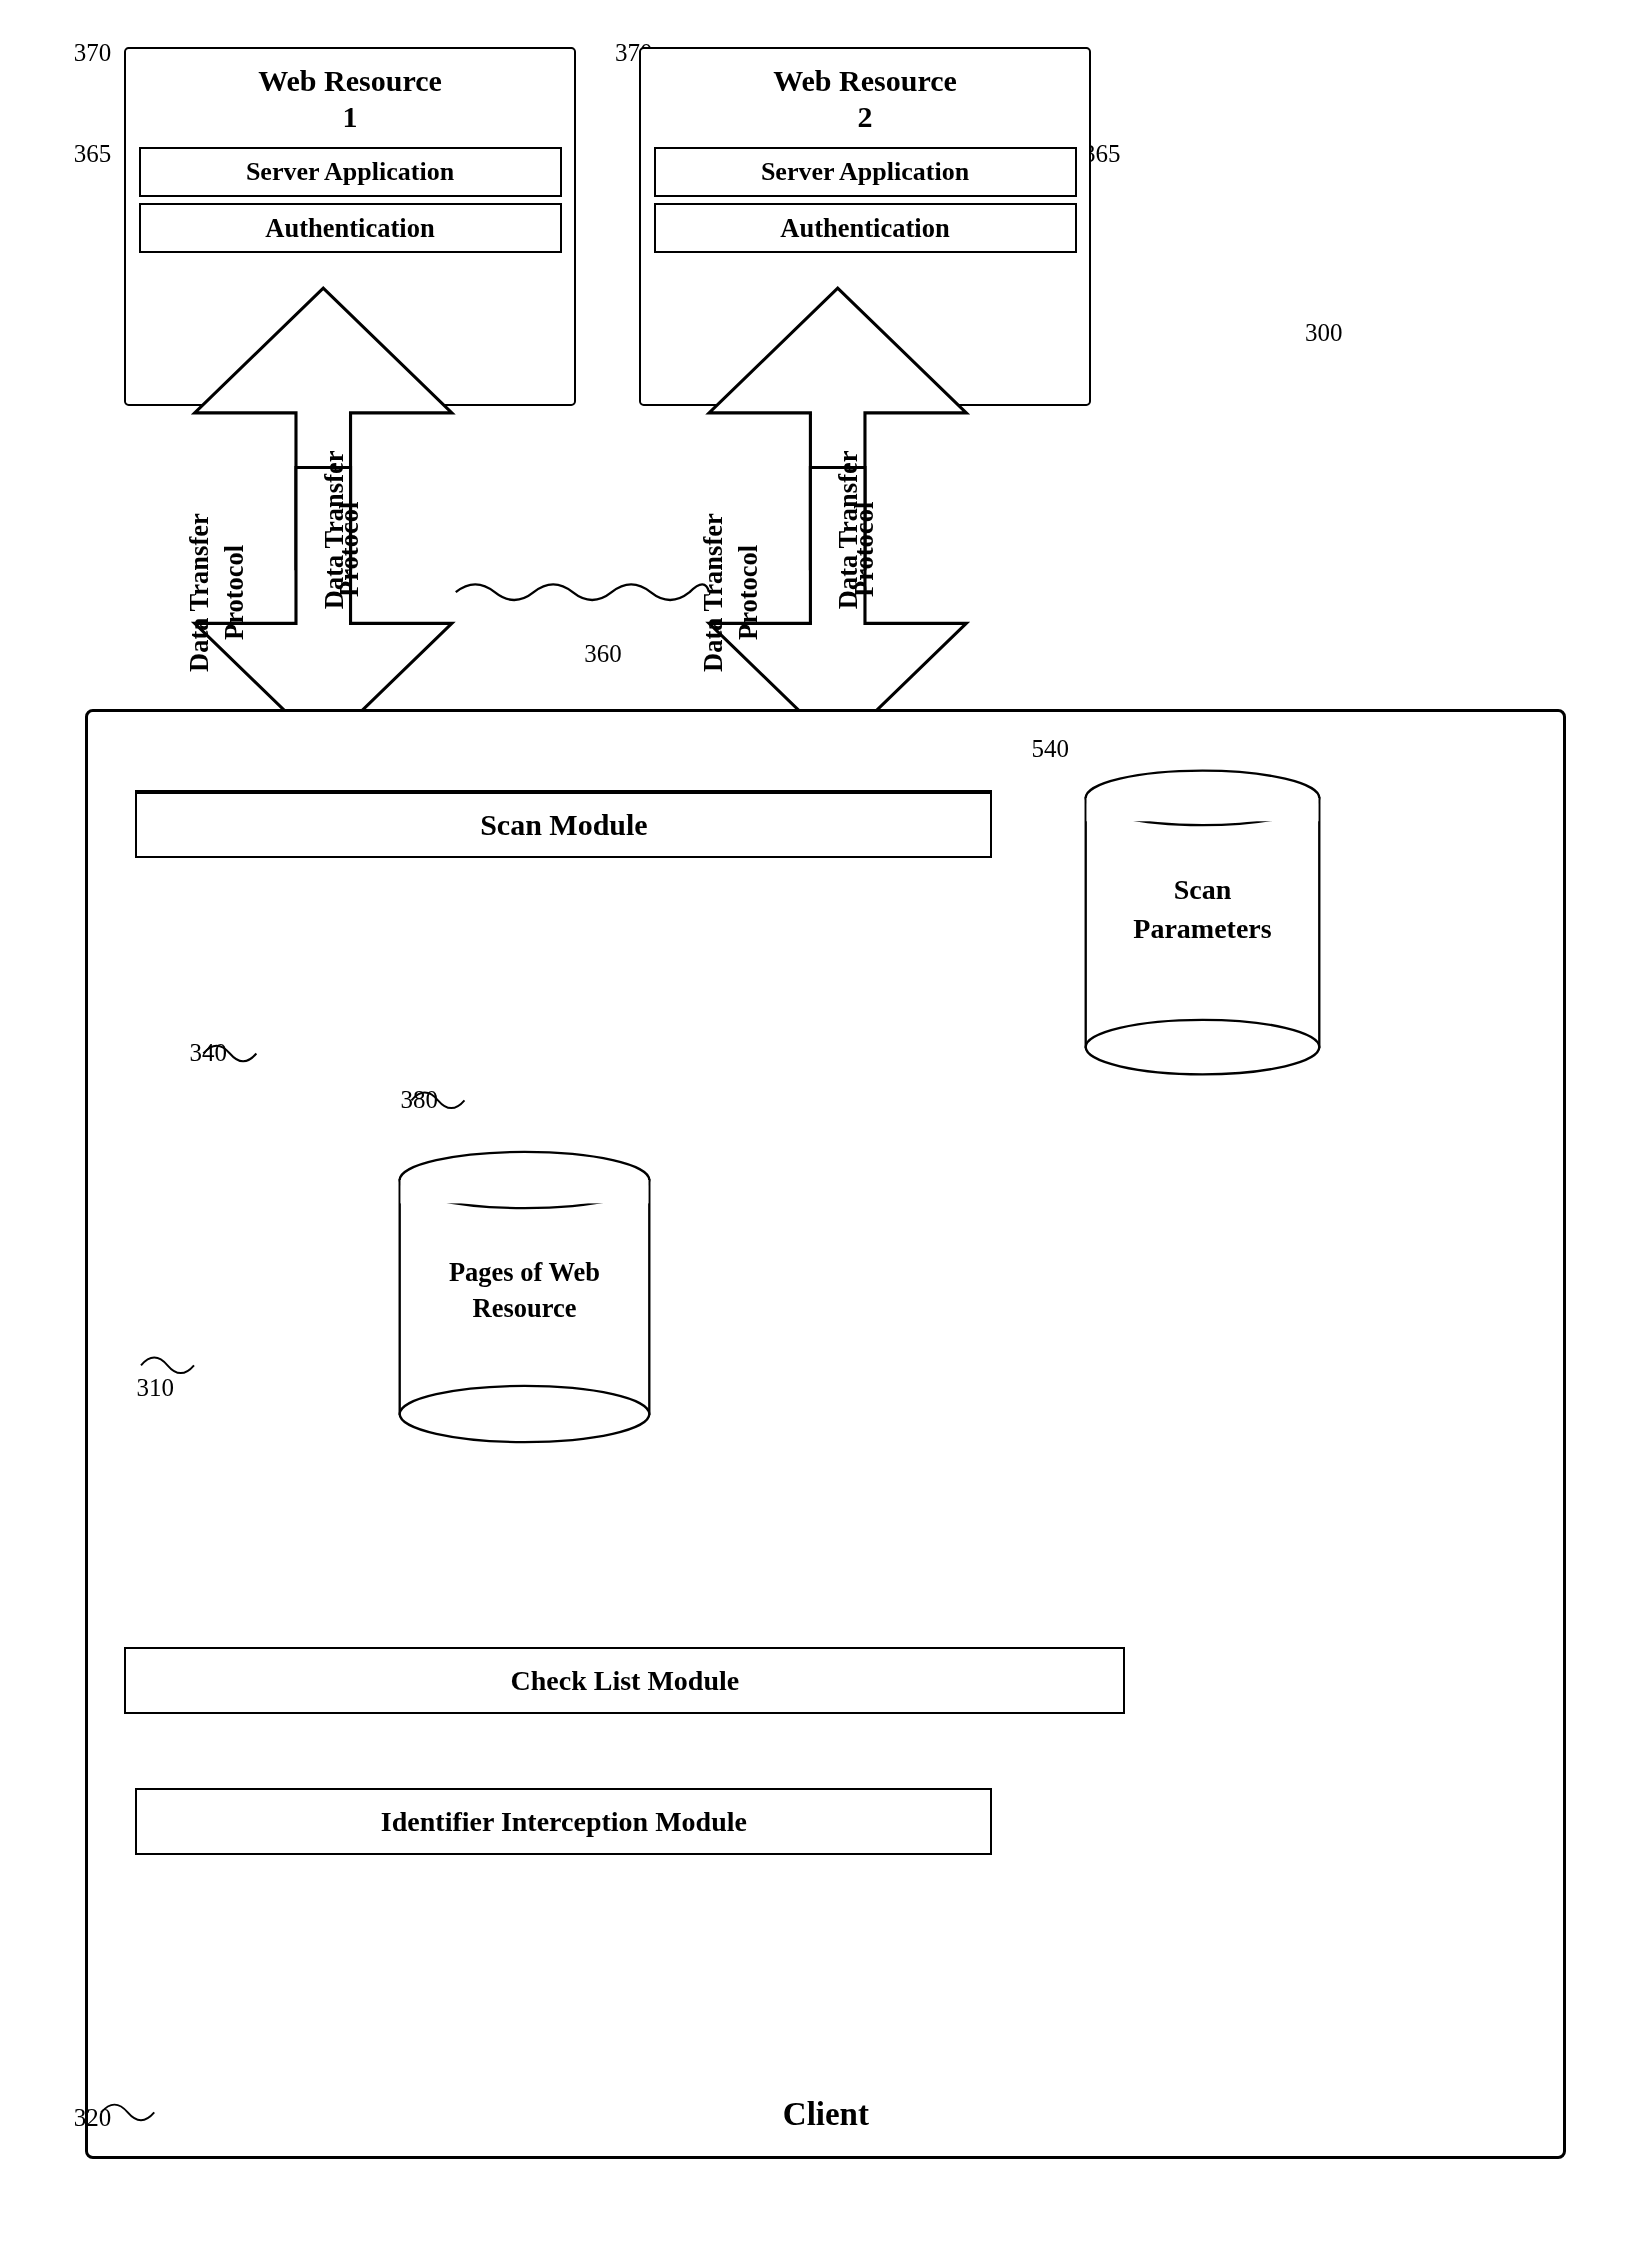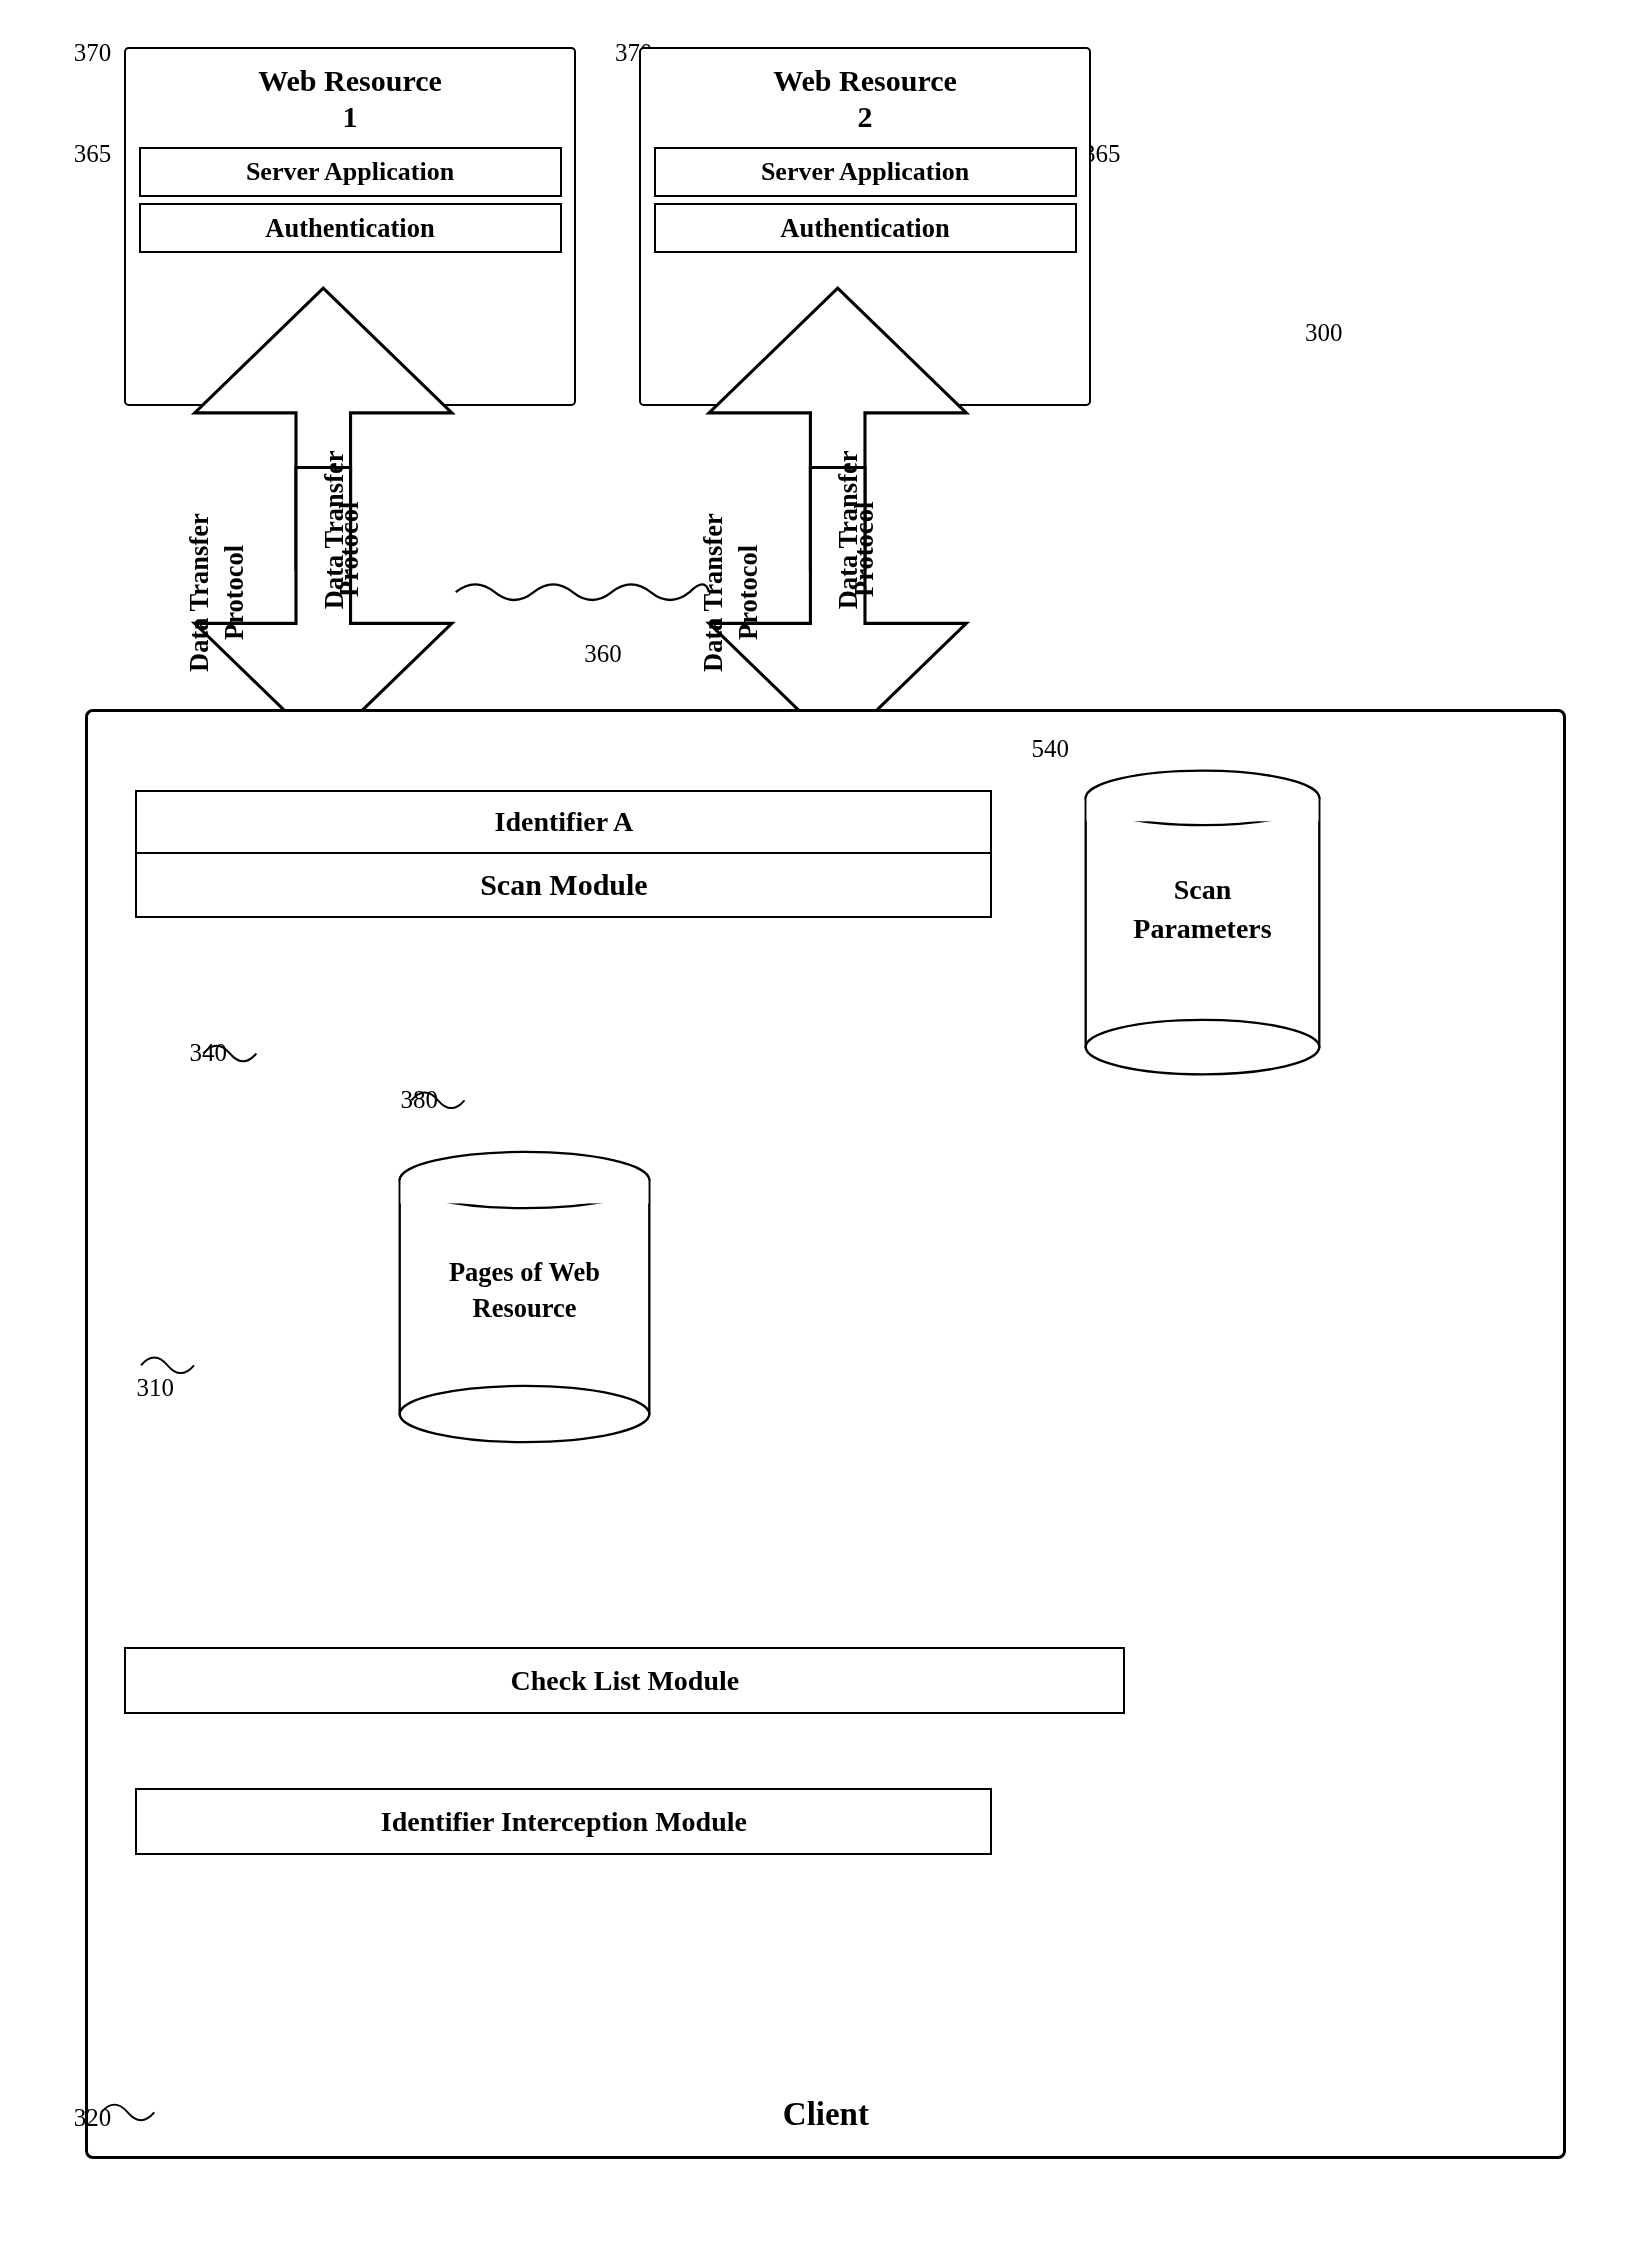--- a/index.html
+++ b/index.html
@@ -203,21 +203,20 @@
       </marker>
     </defs>
   </svg>
 
   <span class="ref-num" style="top:288px; left:1243px;">300</span>
 
   <div class="client-box">
 
     <div class="scan-module-container">
       <div class="identifier-row">
-        <div class="identifier-cell">Identifier A</div>
       </div>
       <div class="scan-module-label">Scan Module</div>
     </div>
 
     <div style="position:absolute; top:429px; left:296px;">
       <svg width="281" height="312" viewBox="0 0 360 400">
         <rect x="20" y="50" width="320" height="300" fill="white" stroke="black" stroke-width="3"></rect>
         <ellipse cx="180" cy="50" rx="160" ry="36" fill="white" stroke="black" stroke-width="3"></ellipse>
         <ellipse cx="180" cy="350" rx="160" ry="36" fill="white" stroke="black" stroke-width="3"></ellipse>
         <rect x="21" y="50" width="318" height="30" fill="white"></rect>

